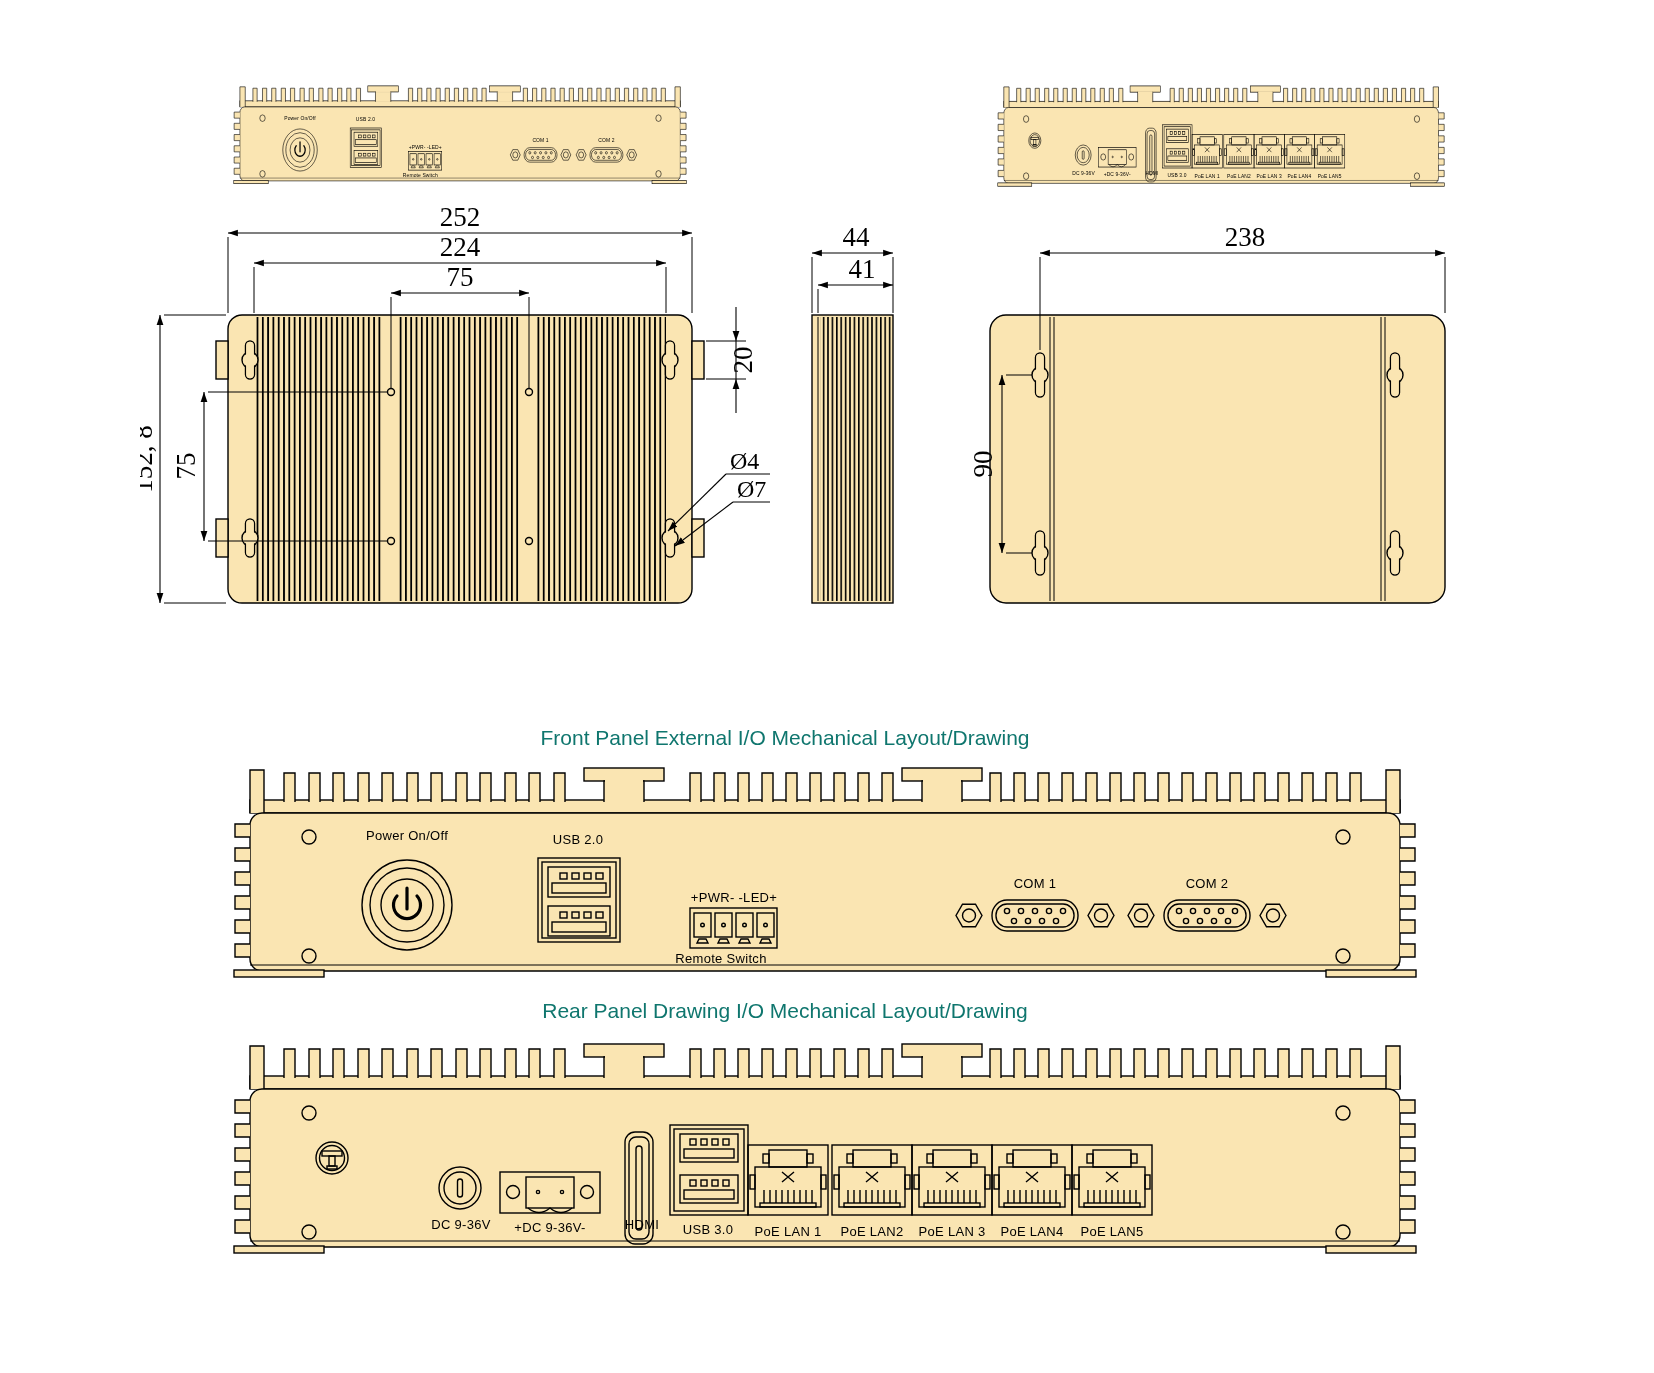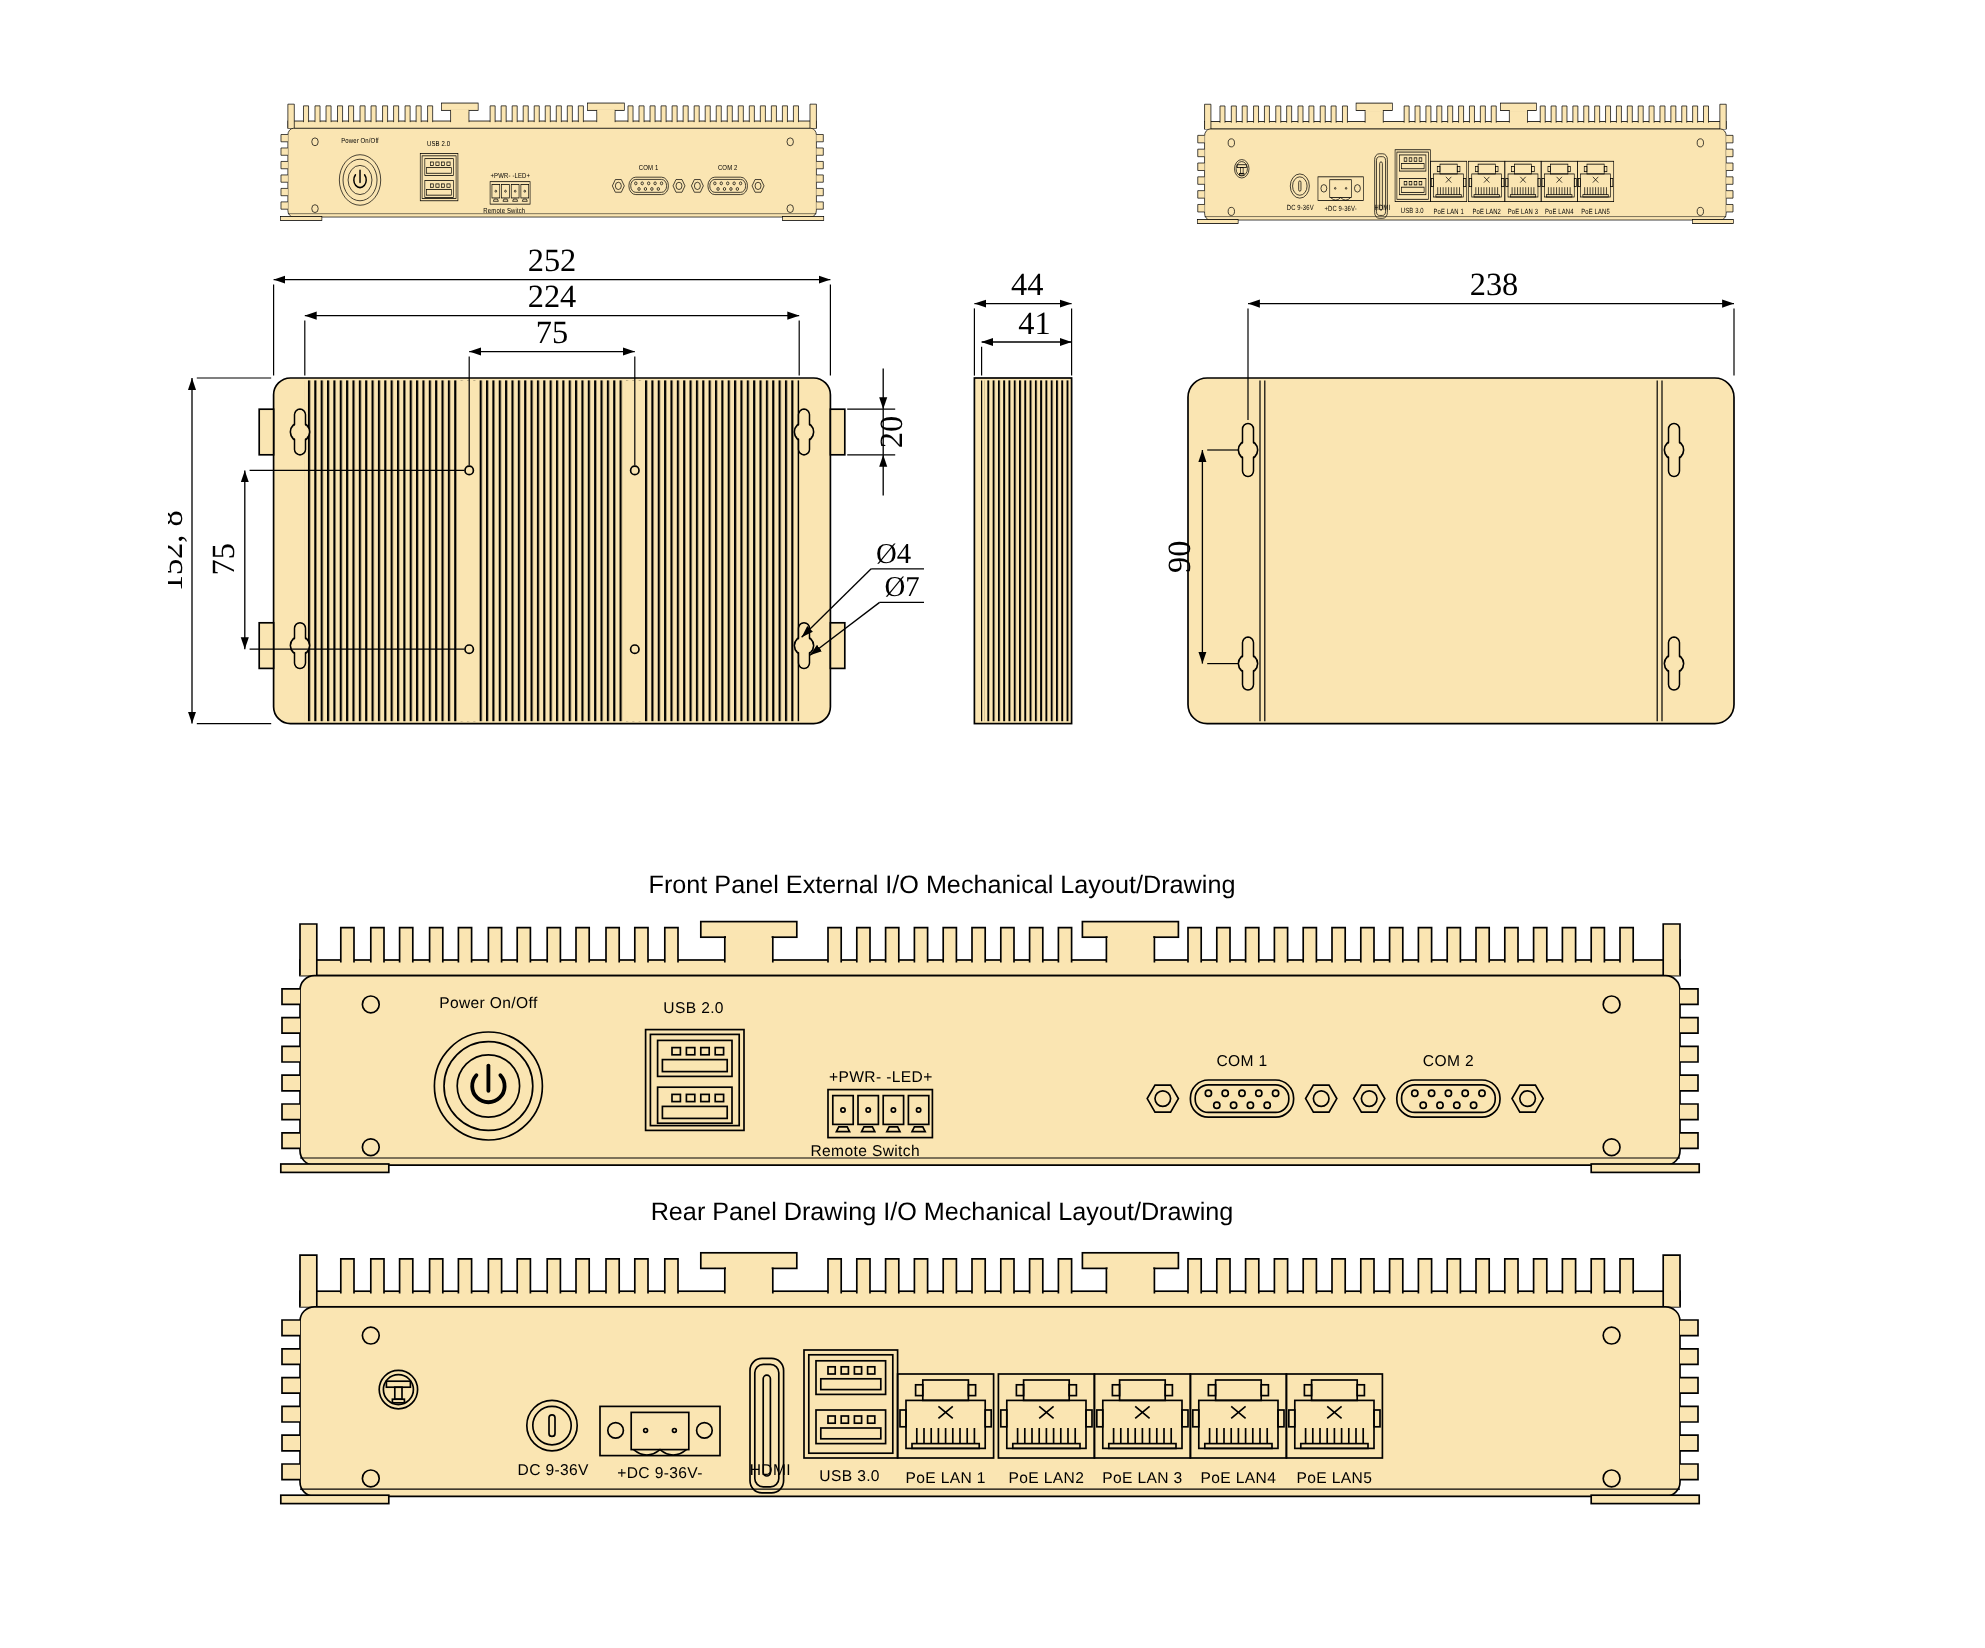--- a/index.html
+++ b/index.html
@@ -14,21 +14,21 @@
   .dim  { fill:none;    stroke:#000; stroke-width:1.1; }
   text.dt  { font:27px "Liberation Serif", serif; fill:#000; stroke:none; }
   text.dt2 { font:24px "Liberation Serif", serif; fill:#000; stroke:none; }
 
   .abs  { position:absolute; }
   .slot { position:absolute; width:1186px; height:222px; transform-origin:0 0; }
   .slot svg { position:absolute; left:0; top:0; }
   .plabel { position:absolute; transform:translateX(-50%); white-space:nowrap;
             font:13px "Liberation Sans", sans-serif; color:#000; letter-spacing:.3px; }
   .title { position:absolute; transform:translateX(-50%); white-space:nowrap;
-           font:21px "Liberation Sans", sans-serif; color:#000000; }
+           font:21px "Liberation Sans", sans-serif; color:#0f766e; }
 </style>
 </head>
 <body>
 
 <svg width="0" height="0" style="position:absolute">
   <defs>
     <marker id="arr" viewBox="0 0 10 10" refX="10" refY="5" markerWidth="9" markerHeight="9" orient="auto-start-reverse">
       <path d="M0,1.6 L10,5 L0,8.4 z" fill="#000"></path>
     </marker>
     <path id="tooth" d="M0,38 V9 h11 V38" class="s"></path>

